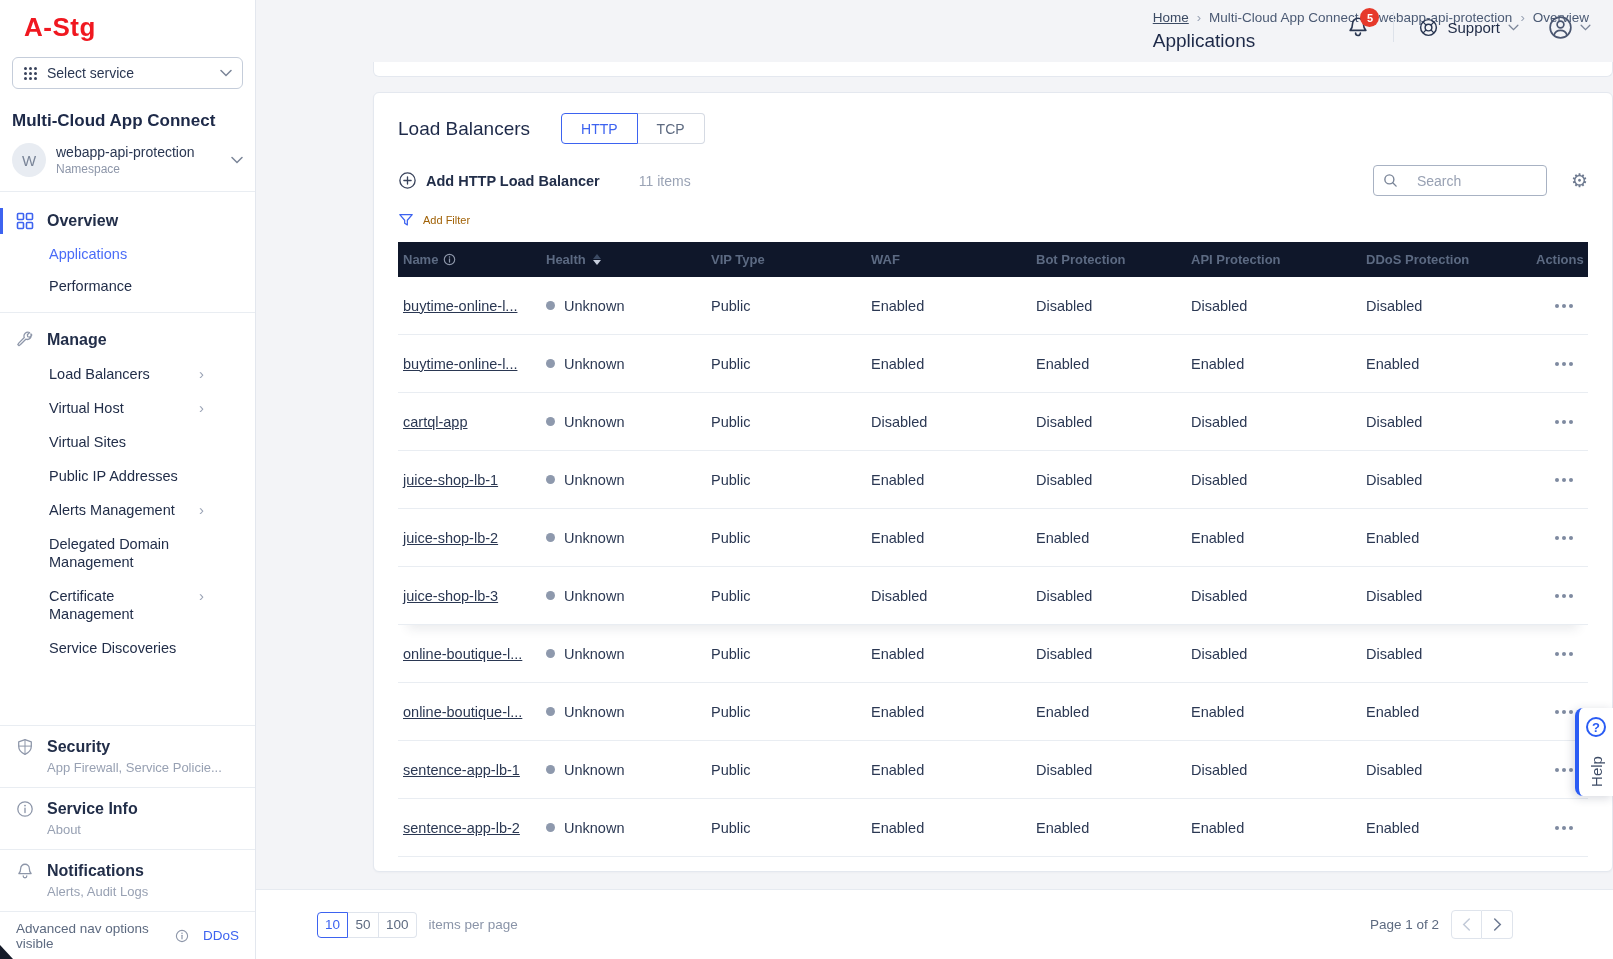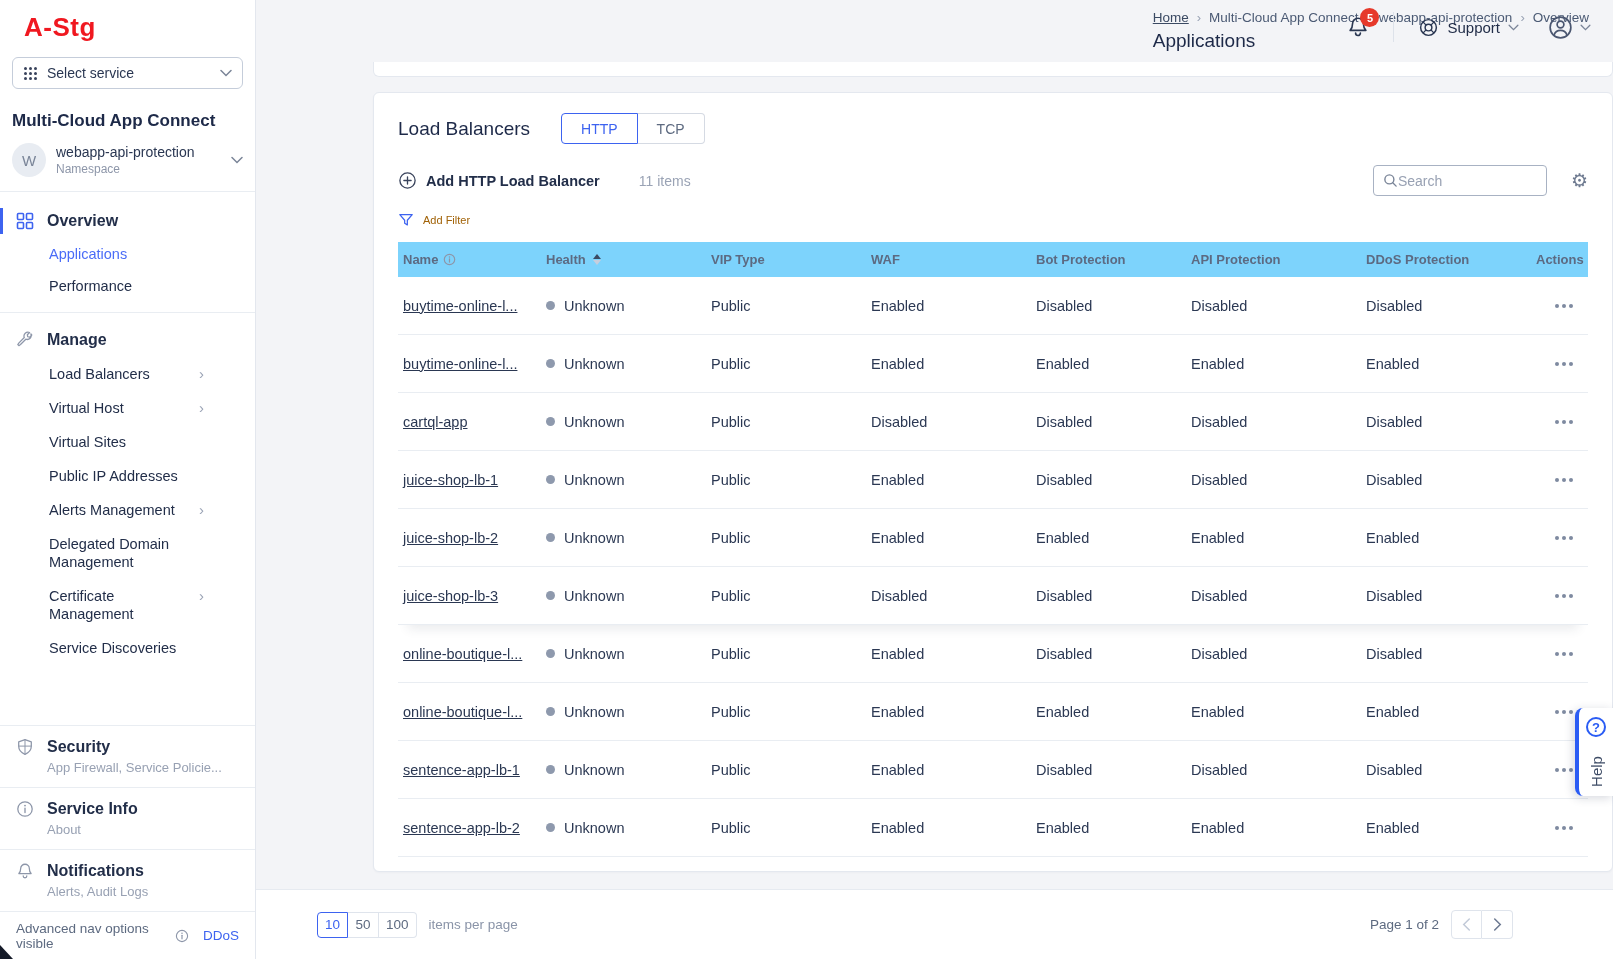--- a/index.html
+++ b/index.html
@@ -71,31 +71,31 @@
   .proto-tab { height:31px; padding:0 19px; display:flex; align-items:center; font-size:14px;
                background:#fff; cursor:pointer; }
   .proto-tab.active { border:1px solid #3d63f0; color:#3d63f0; border-radius:4px 0 0 4px; z-index:1; }
   .proto-tab.inactive { border:1px solid #d5dae3; border-left:none; color:#5d6a80; border-radius:0 4px 4px 0; }
   .card-sub { margin-top:21px; display:flex; align-items:center; }
   .add-btn { display:flex; align-items:center; gap:9px; font-size:14.5px; font-weight:600;
              color:#222e49; cursor:pointer; }
   .items-count { margin-left:39px; font-size:14px; color:#9aa3b5; }
   .flex-sp { flex:1; }
   .search-box { width:174px; height:31px; border:1px solid #a8b2c3; border-radius:4px; display:flex;
-                align-items:center; padding:0 9px; gap:0; background:#fff; }
+                align-items:center; padding:0 9px; gap:19px; background:#fff; }
   .search-box input { border:none; outline:none; width:100%; font-size:14px; color:#2a3752;
                 font-family:"Liberation Sans", sans-serif; background:transparent; }
   .search-box input::placeholder { color:#98a1b3; }
   .gear { margin-left:24px; font-size:19px; color:#6e7a90; cursor:pointer; line-height:1; }
   .filter-row { margin-top:16px; display:flex; align-items:center; gap:9px; cursor:pointer; }
   .filter-label { font-size:11px; color:#a16207; }
 
   .table { margin-top:14px; }
   .t-grid { display:grid; grid-template-columns:148px 165px 160px 165px 155px 175px 170px 1fr; align-items:center; }
-  .t-head { background:#7dd3fc; height:35px; }
+  .t-head { background:#0f172a; height:35px; }
   .t-head .th { font-size:13px; font-weight:700; color:#5c6a82; display:flex; align-items:center; gap:5px; }
   .t-head .th:first-child { padding-left:5px; }
   .th-actions { justify-content:flex-end; padding-right:12px; }
   .sorter { display:flex; flex-direction:column; gap:1px; margin-left:2px; }
   .tri-up { width:0; height:0; border-left:4px solid transparent; border-right:4px solid transparent;
             border-bottom:5px solid #3b4a63; }
   .tri-dn { width:0; height:0; border-left:4px solid transparent; border-right:4px solid transparent;
             border-top:5px solid #c6cedd; }
   .t-row { height:58px; border-bottom:1px solid #e9edf2; }
   .t-row:nth-child(6) { box-shadow:0 14px 10px -10px rgba(50,60,80,.10); }

